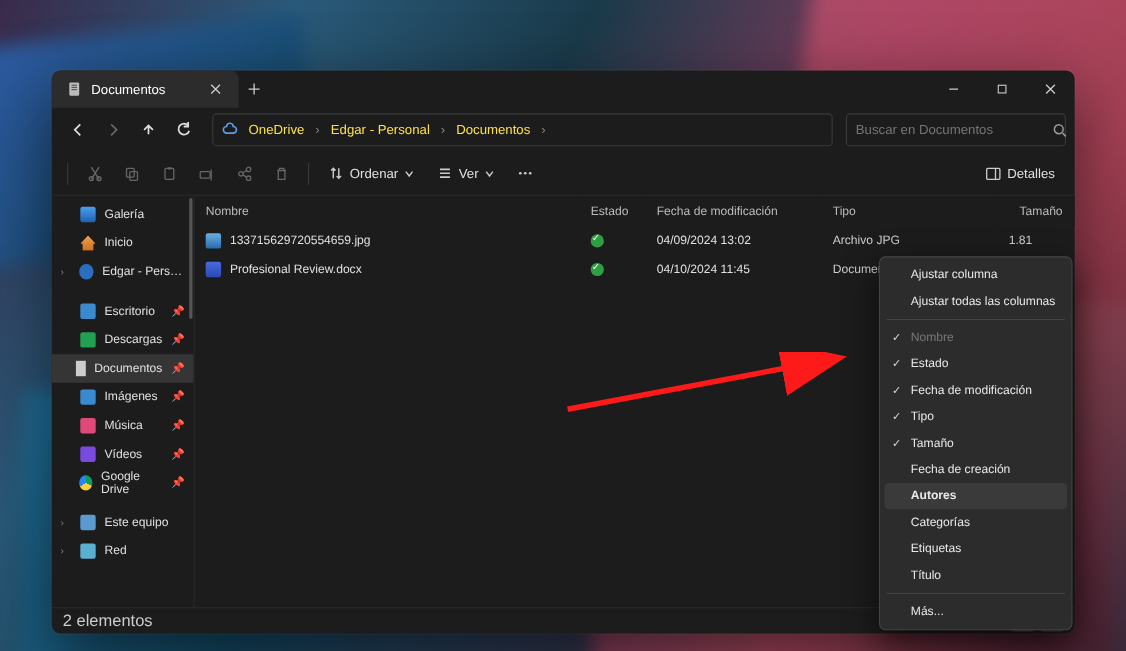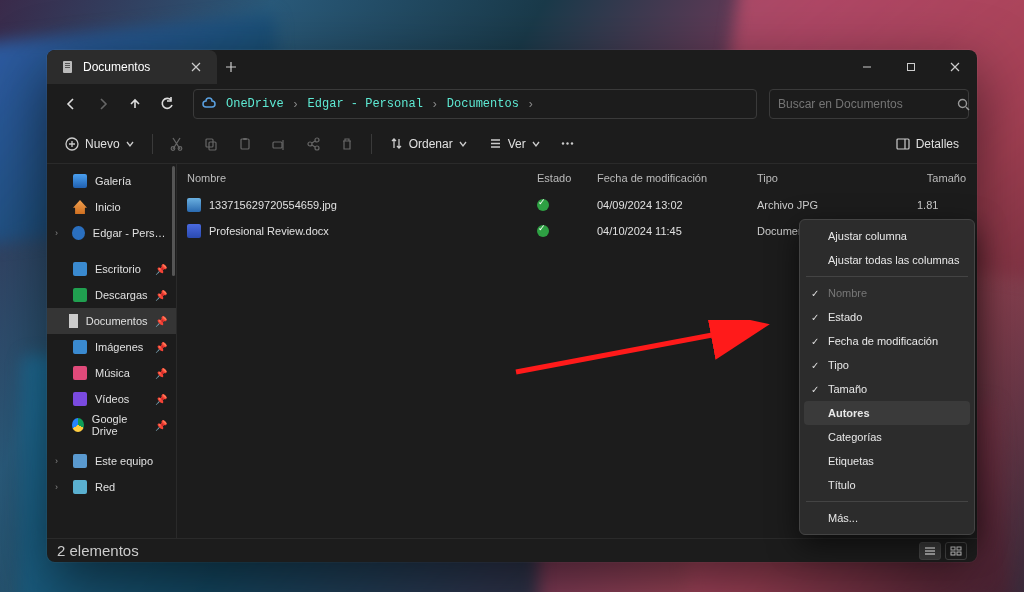--- a/index.html
+++ b/index.html
@@ -9,42 +9,42 @@
     position: relative;
   }
   .bg-blur { position:absolute; inset:0; filter: blur(8px); }
   .bg-shape1 { position:absolute; left:-40px; top:30px; width:320px; height:200px; background:linear-gradient(135deg,#2d6abf,#0a3a4a); border-radius:8px; transform:rotate(-6deg) skew(-4deg); opacity:.8; }
   .bg-shape2 { position:absolute; right:-60px; top:-40px; width:360px; height:300px; background:linear-gradient(135deg,#e85a7a,#7a2a3a); border-radius:8px; transform:rotate(8deg); opacity:.6; }
   .bg-shape3 { position:absolute; left:20px; bottom:-40px; width:520px; height:260px; background:linear-gradient(135deg,#1a7aaa,#0a2a3a); border-radius:10px; transform:rotate(4deg) skew(3deg); opacity:.7; }
   .bg-shape4 { position:absolute; right:20px; bottom:-20px; width:320px; height:200px; background:linear-gradient(135deg,#da5a7a,#4a1a2a); border-radius:10px; transform:rotate(-4deg); opacity:.6; }
 
   
   .window {
-    position: absolute; left: 47px; top: 50px; width: 930px; height: 512px;
+    position: absolute; left: 47px; top: 64px; width: 930px; height: 512px;
     background: #1c1c1c; border-radius: 8px; color: #e0e0e0;
     box-shadow: 0 20px 60px rgba(0,0,0,.55), 0 0 0 1px rgba(255,255,255,.05);
     display: flex; flex-direction: column; font-size: 12px;
   }
 
   
   .titlebar { display:flex; align-items:stretch; height:34px; }
   .tab { display:flex; align-items:center; gap:8px; padding:0 14px; background:#2c2c2c; border-top-left-radius:8px; border-top-right-radius:8px; margin:0; min-width:170px; height:34px; }
   .tab .doc-icon { width:14px; height:14px; }
   .tab-label { color:#fff; font-size:12px; }
   .tab-close { margin-left:auto; padding:2px; cursor:pointer; }
   .tab-add { display:flex; align-items:center; justify-content:center; width:28px; height:34px; color:#ccc; cursor:pointer; }
   .win-controls { margin-left:auto; display:flex; }
   .win-btn { width:44px; height:34px; display:flex; align-items:center; justify-content:center; cursor:pointer; }
 
   
   .navbar { display:flex; align-items:center; height:40px; padding:0 8px 0 10px; gap:4px; }
   .nav-btn { width:28px; height:28px; display:flex; align-items:center; justify-content:center; border-radius:4px; color:#ccc; cursor:pointer; }
   .nav-btn.disabled { color:#666; }
   .breadcrumb { display:flex; align-items:center; flex:1; height:30px; border:1px solid #3a3a3a; border-radius:4px; margin:0 8px; padding:0 8px; gap:6px; }
-  .bc-seg { display:flex; align-items:center; gap:6px; color:#5eead4; cursor:pointer; padding:2px 4px; border-radius:3px;font-family:Liberation Mono, monospace; }
+  .bc-seg { display:flex; align-items:center; gap:6px; color:#fde047; cursor:pointer; padding:2px 4px; border-radius:3px; }
   .bc-chev { color:#888; }
   .search { display:flex; align-items:center; width:200px; height:30px; border:1px solid #3a3a3a; border-radius:4px; padding:0 8px; gap:24px; color:#999; }
   .search input { flex:1; background:transparent; border:none; outline:none; color:#fff; font-size:12px; }
 
   
   .toolbar { display:flex; align-items:center; height:40px; padding:0 10px; gap:6px; border-bottom:1px solid #2a2a2a; }
   .tool-btn { display:flex; align-items:center; gap:6px; height:30px; padding:0 8px; border-radius:4px; color:#e0e0e0; cursor:pointer; }
   .tool-icon { width:28px; height:30px; display:flex; align-items:center; justify-content:center; color:#aaa; cursor:pointer; border-radius:4px; }
   .tool-icon.disabled { color:#555; }
   .tool-sep { width:1px; height:20px; background:#3a3a3a; margin:0 4px; }
@@ -213,30 +213,20 @@
       <span>
           <svg width="13" height="13" viewBox="0 0 13 13">
             <circle cx="5.5" cy="5.5" r="4" fill="none" stroke="#999" stroke-width="1.4"></circle>
             <path d="M9 9 L12 12" stroke="#999" stroke-width="1.4"></path>
           </svg>
         </span>
     </div>
   </div>
 
   <div class="toolbar">
-    <div class="tool-btn">
-      <svg width="14" height="14" viewBox="0 0 14 14">
-          <circle cx="7" cy="7" r="6" fill="none" stroke="#ccc" stroke-width="1.3"></circle>
-          <path d="M7 4 V10 M4 7 H10" stroke="#ccc" stroke-width="1.3"></path>
-        </svg>
-      <span>Nuevo</span>
-      <svg width="8" height="8" viewBox="0 0 8 8">
-          <path d="M1 2 L4 6 L7 2" fill="none" stroke="#ccc" stroke-width="1.3"></path>
-        </svg>
-    </div>
     <div class="tool-sep"></div>
     <div class="tool-icon disabled">
         <svg width="15" height="15" viewBox="0 0 15 15">
           <path d="M4 2 L11 13 M11 2 L4 13" stroke="#666" stroke-width="1.3"></path>
           <circle cx="4" cy="12.5" r="1.8" fill="none" stroke="#666" stroke-width="1.2"></circle>
           <circle cx="11" cy="12.5" r="1.8" fill="none" stroke="#666" stroke-width="1.2"></circle>
         </svg>
       </div>
     <div class="tool-icon disabled">
         <svg width="14" height="14" viewBox="0 0 14 14">
@@ -461,20 +451,21 @@
 
   <div class="context-menu">
     <div class="cm-item">Ajustar columna</div>
     <div class="cm-item">Ajustar todas las columnas</div>
     <div class="cm-sep"></div>
     <div class="cm-item cm-check disabled">Nombre</div>
     <div class="cm-item cm-check">Estado</div>
     <div class="cm-item cm-check">Fecha de modificación</div>
     <div class="cm-item cm-check">Tipo</div>
     <div class="cm-item cm-check">Tamaño</div>
+    <div class="cm-item">Fecha de creación</div>
     <div class="cm-item hover">Autores</div>
     <div class="cm-item">Categorías</div>
     <div class="cm-item">Etiquetas</div>
     <div class="cm-item">Título</div>
     <div class="cm-sep"></div>
     <div class="cm-item">Más...</div>
   </div>
 
 </div>
 

